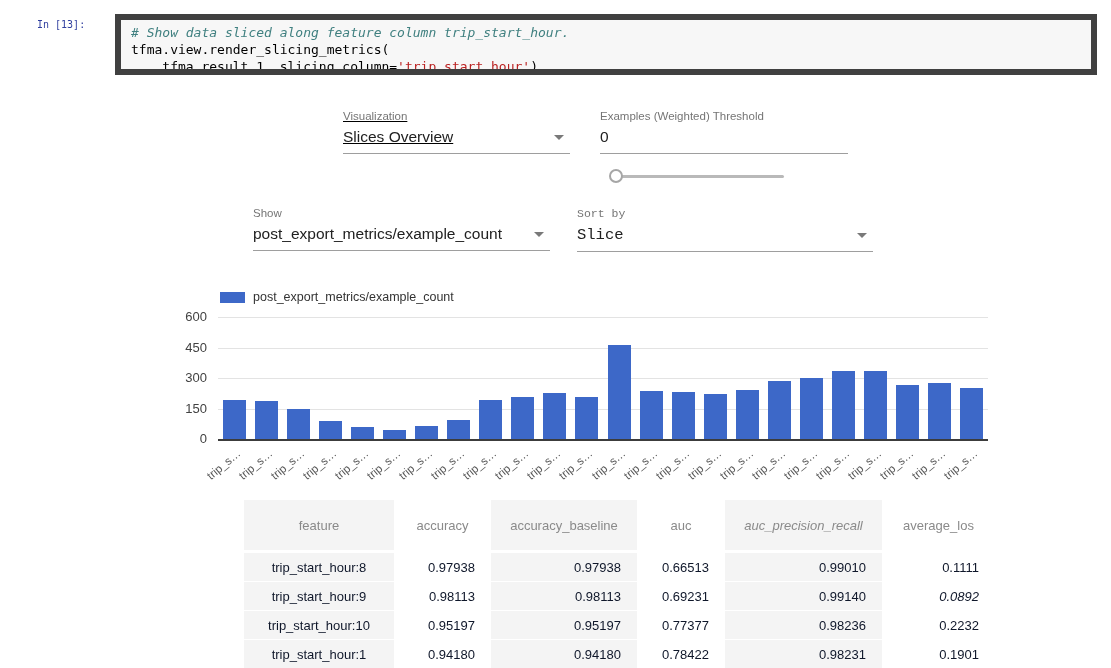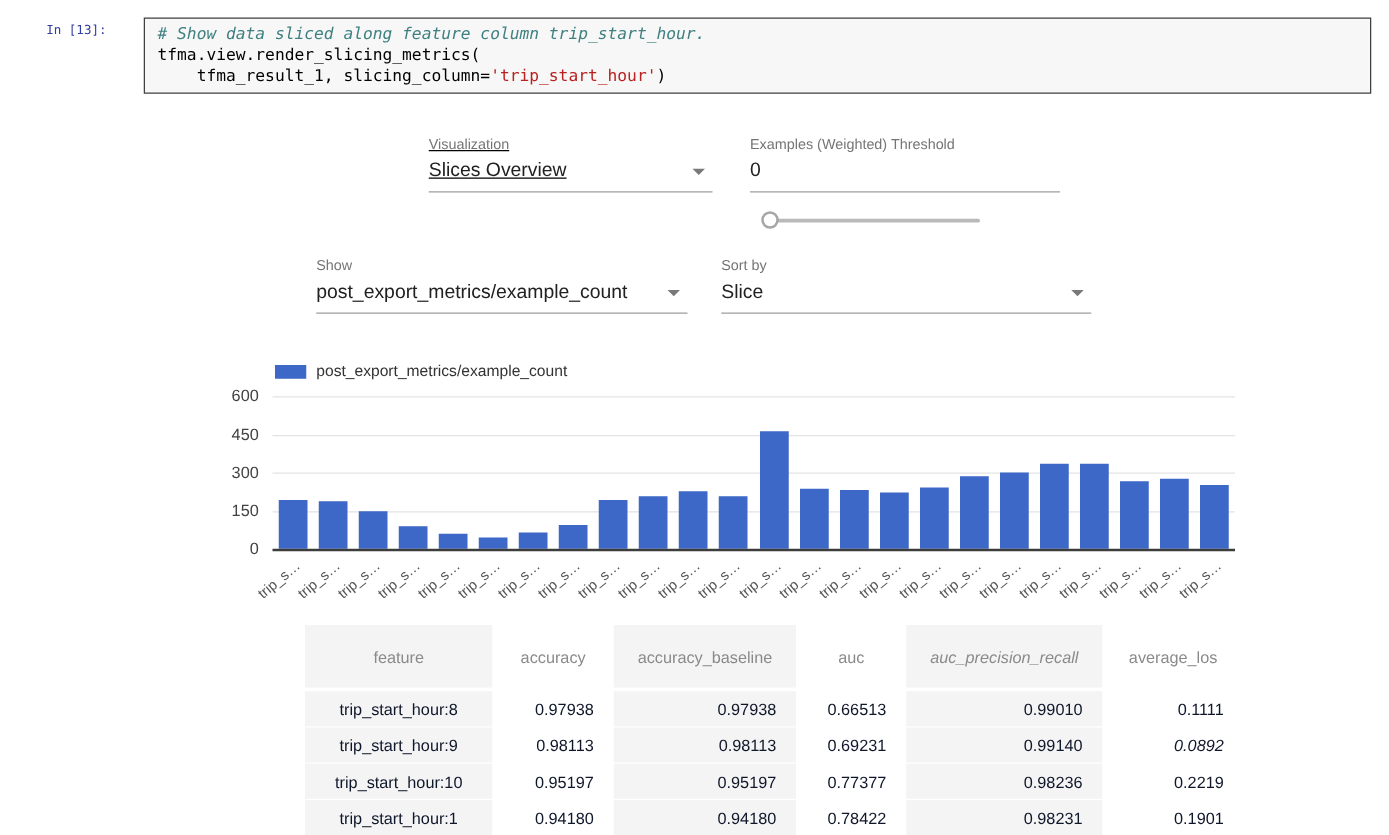--- a/index.html
+++ b/index.html
@@ -4,21 +4,21 @@
 <style>
   * { margin:0; padding:0; box-sizing:border-box; }
   html,body { background:#ffffff; }
   body { font-family:"Liberation Sans", sans-serif; }
   #stage { position:relative; width:1111px; height:668px; overflow:hidden; background:#fff; }
 
   
   .prompt { position:absolute; left:37px; top:19px; font-family:"DejaVu Sans Mono", monospace;
             font-size:10px; color:#303f9f; }
   .codebox { position:absolute; left:115px; top:14px; width:982px; height:61px;
-             background:#f7f7f7; border:1px solid #404040; padding:4px 10px;
+             background:#f7f7f7; border:6px solid #404040; padding:4px 10px;
              font-family:"DejaVu Sans Mono", monospace; font-size:13px; line-height:17px;
              color:#000; white-space:pre; overflow:hidden; }
   .tok-comment { color:#408080; font-style:italic; }
   .tok-string  { color:#ba2121; }
 
   
   .field { position:absolute; }
   .flabel { font-size:11.5px; color:#757575; margin-bottom:3px; }
   .fvalue { position:relative; font-size:15.5px; color:#212121; padding:3px 20px 7px 0;
             border-bottom:1px solid #9e9e9e; }
@@ -77,21 +77,21 @@
   </div>
 
   <div class="slider-track"></div>
   <div class="slider-handle"></div>
 
   <div class="field" style="left:253px; top:207px; width:297px;">
     <div class="flabel">Show</div>
     <div class="fvalue"><span>post_export_metrics/example_count</span><span class="arrow"></span></div>
   </div>
 
-  <div class="field" style="left:577px; top:207px; width:296px;">
+  <div class="field" style="left:577px; top:207px; width:296px;font-family:Liberation Mono, monospace;">
     <div class="flabel">Sort by</div>
     <div class="fvalue"><span>Slice</span><span class="arrow"></span></div>
   </div>
 
   <div class="legend">
     <span class="legend-swatch" style="background: rgb(61, 104, 200);"></span>
     <span class="legend-text">post_export_metrics/example_count</span>
   </div>
   <div id="chart">
       <div class="ylabel" style="left: 163px; top: 431px;">0</div>
@@ -178,21 +178,21 @@
         <div class="tcell c-right col-white" style="width: 88px;">0.69231</div>
         <div class="tcell c-right col-gray" style="width: 157px;">0.99140</div>
         <div class="tcell c-right col-white" style="width: 113px; font-style: italic;">0.0892</div>
       </div>
       <div class="trow tbody-row">
         <div class="tcell c-center col-gray" style="width: 150px;">trip_start_hour:10</div>
         <div class="tcell c-right col-white" style="width: 97px;">0.95197</div>
         <div class="tcell c-right col-gray" style="width: 146px;">0.95197</div>
         <div class="tcell c-right col-white" style="width: 88px;">0.77377</div>
         <div class="tcell c-right col-gray" style="width: 157px;">0.98236</div>
-        <div class="tcell c-right col-white" style="width: 113px;">0.2219</div>
+        <div class="tcell c-right col-white" style="width: 113px;">0.2232</div>
       </div>
       <div class="trow tbody-row">
         <div class="tcell c-center col-gray" style="width: 150px;">trip_start_hour:1</div>
         <div class="tcell c-right col-white" style="width: 97px;">0.94180</div>
         <div class="tcell c-right col-gray" style="width: 146px;">0.94180</div>
         <div class="tcell c-right col-white" style="width: 88px;">0.78422</div>
         <div class="tcell c-right col-gray" style="width: 157px;">0.98231</div>
         <div class="tcell c-right col-white" style="width: 113px;">0.1901</div>
       </div>
     </div>

